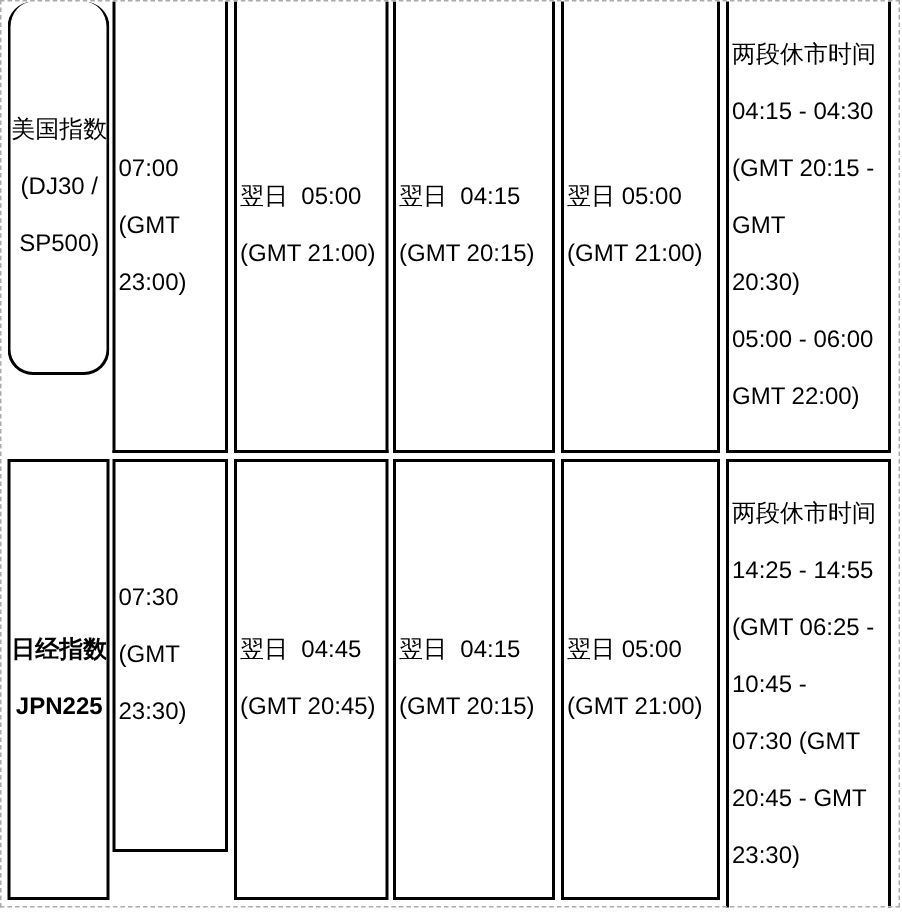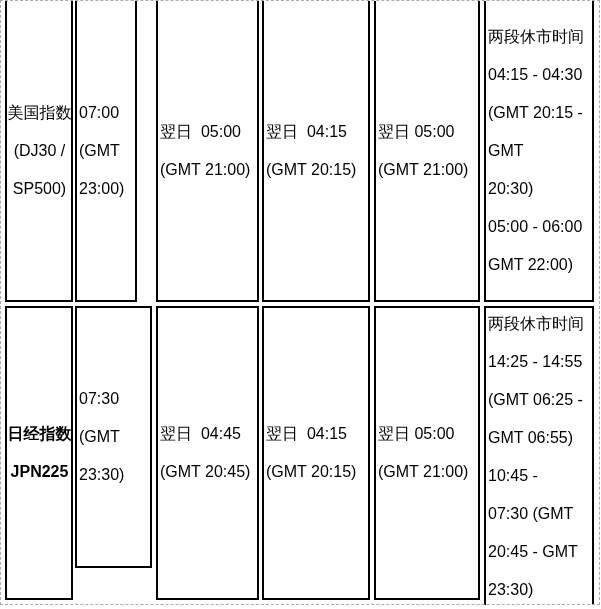--- a/index.html
+++ b/index.html
@@ -46,26 +46,26 @@
     line-height: 38px;
     white-space: pre;          
     padding: 0 1px 0 2px;
   }
 </style>
 </head>
 <body>
 
 <div id="page">
   <div id="table-root">
-      <div class="cell top-cut center-h" style="left: 5px; top: 1px; width: 68px; height: 301px;">
+      <div class="cell top-cut center-h" style="left: 5px; top: 1px; width: 68px; height: 249px; border-radius: 17px;">
         <div class="line">美国指数</div>
         <div class="line">(DJ30 /</div>
         <div class="line">SP500)</div>
       </div>
-      <div class="cell top-cut" style="left: 75px; top: 1px; width: 62px; height: 301px;">
+      <div class="cell top-cut" style="left: 75px; top: 1px; width: 77px; height: 301px;">
         <div class="line">07:00</div>
         <div class="line">(GMT</div>
         <div class="line">23:00)</div>
       </div>
       <div class="cell top-cut" style="left: 156px; top: 1px; width: 103px; height: 301px;">
         <div class="line">翌日  05:00</div>
         <div class="line">(GMT 21:00)</div>
       </div>
       <div class="cell top-cut" style="left: 262px; top: 1px; width: 108px; height: 301px;">
         <div class="line">翌日  04:15</div>
@@ -102,21 +102,20 @@
         <div class="line">(GMT 20:15)</div>
       </div>
       <div class="cell" style="left: 374px; top: 306px; width: 106px; height: 294px;">
         <div class="line">翌日 05:00</div>
         <div class="line">(GMT 21:00)</div>
       </div>
       <div class="cell bottom-cut" style="left: 484px; top: 306px; width: 110px; height: 299px;">
         <div class="line">两段休市时间</div>
         <div class="line">14:25 - 14:55</div>
         <div class="line">(GMT 06:25 -</div>
-        <div class="line">GMT 06:55)</div>
         <div class="line">10:45 -</div>
         <div class="line">07:30 (GMT</div>
         <div class="line">20:45 - GMT</div>
         <div class="line">23:30)</div>
       </div>
     </div>
   <div class="boundary"></div>
 </div>
 
 </body></html>

